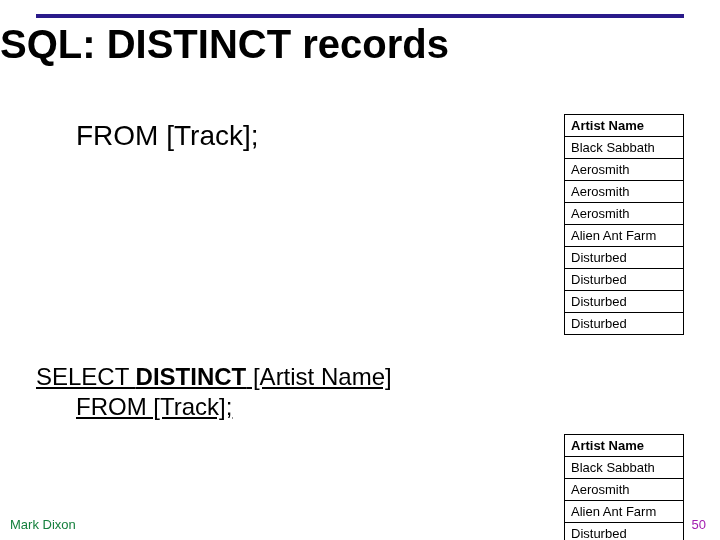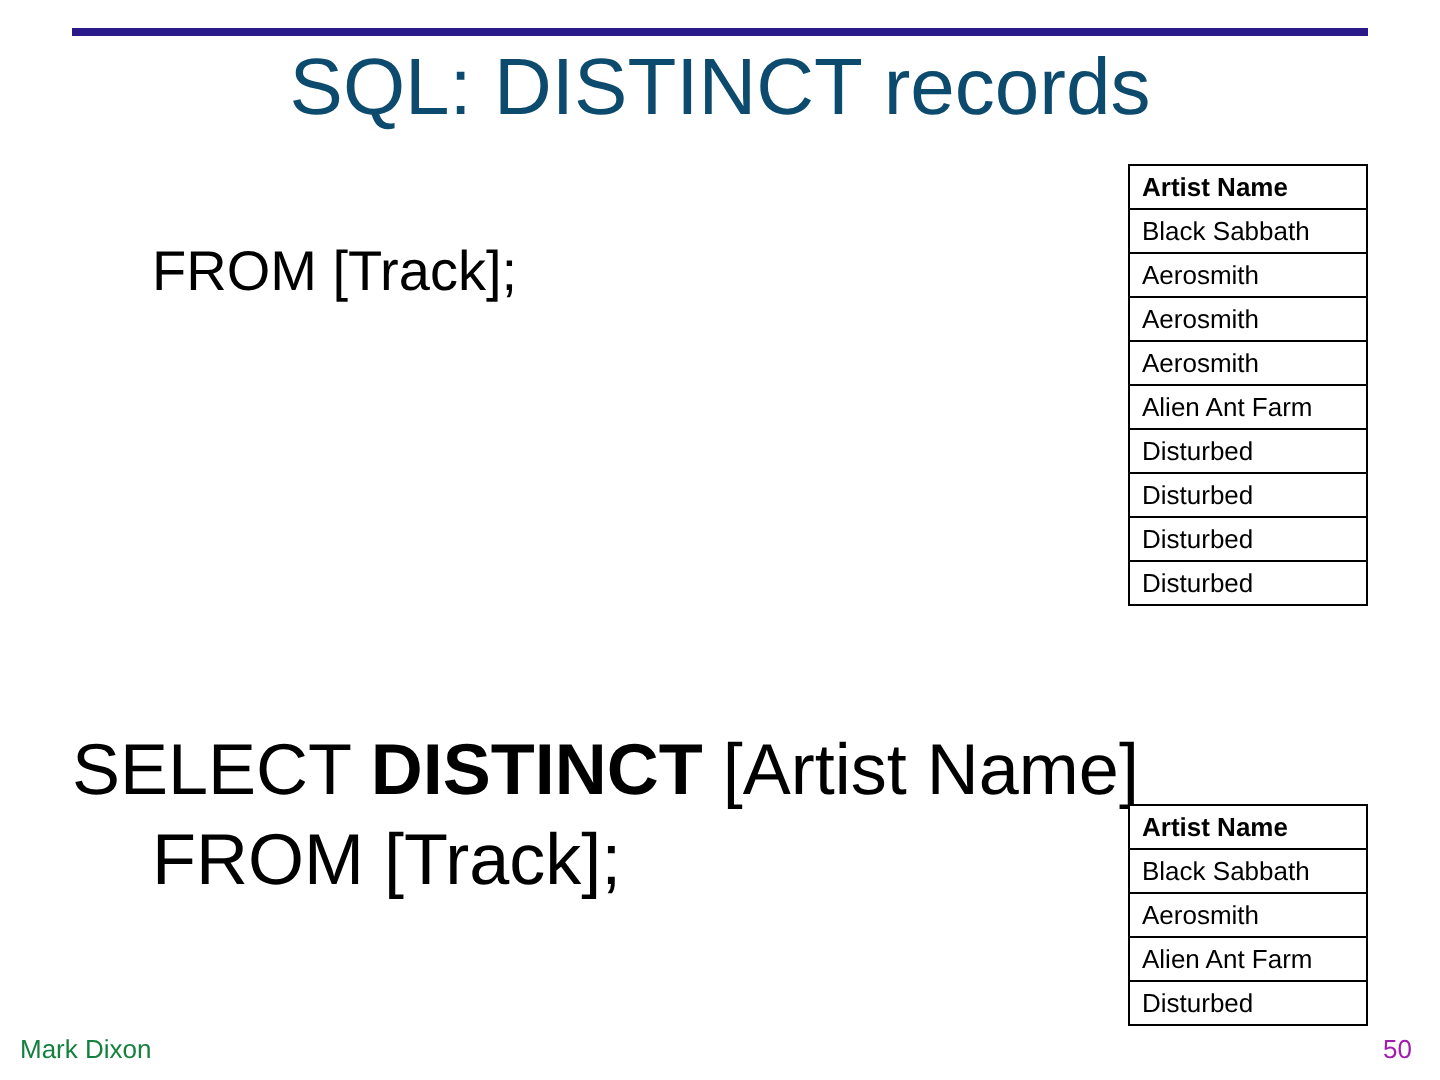--- a/index.html
+++ b/index.html
@@ -17,49 +17,51 @@
     left: 36px;
     right: 36px;
     height: 4px;
     background: #2a1a8a;
   }
   .title {
     position: absolute;
     top: 22px;
     left: 0;
     right: 0;
-    text-align: center;
+    text-align: left;
     font-size: 40px;
-    font-weight: normal;
-    color: #0c4a6e;
+    font-weight: bold;
+    color: #000000;
     letter-spacing: 0px;
   }
   .query1 {
     position: absolute;
     top: 118px;
     left: 36px;
     font-size: 28px;
     color: #000;
     line-height: 1.25;
     font-family: Arial, Helvetica, sans-serif;
   }
   .query1 .line2 { padding-left: 40px; }
   .query2 {
     position: absolute;
     top: 362px;
     left: 36px;
-    font-size: 36px;
+    font-size: 24px;
     color: #000;
     line-height: 1.25;
+    text-decoration: underline;
   }
   .query2 .line2 { padding-left: 40px; }
   .distinct { font-weight: bold; }
   .table {
     position: absolute;
     border-collapse: collapse;
+    margin-top: 32px;
   }
   .table th, .table td {
     border: 1.5px solid #000;
     font-size: 13px;
     padding: 3px 8px 3px 6px;
     text-align: left;
     white-space: nowrap;
     background: #fff;
     font-weight: normal;
   }

